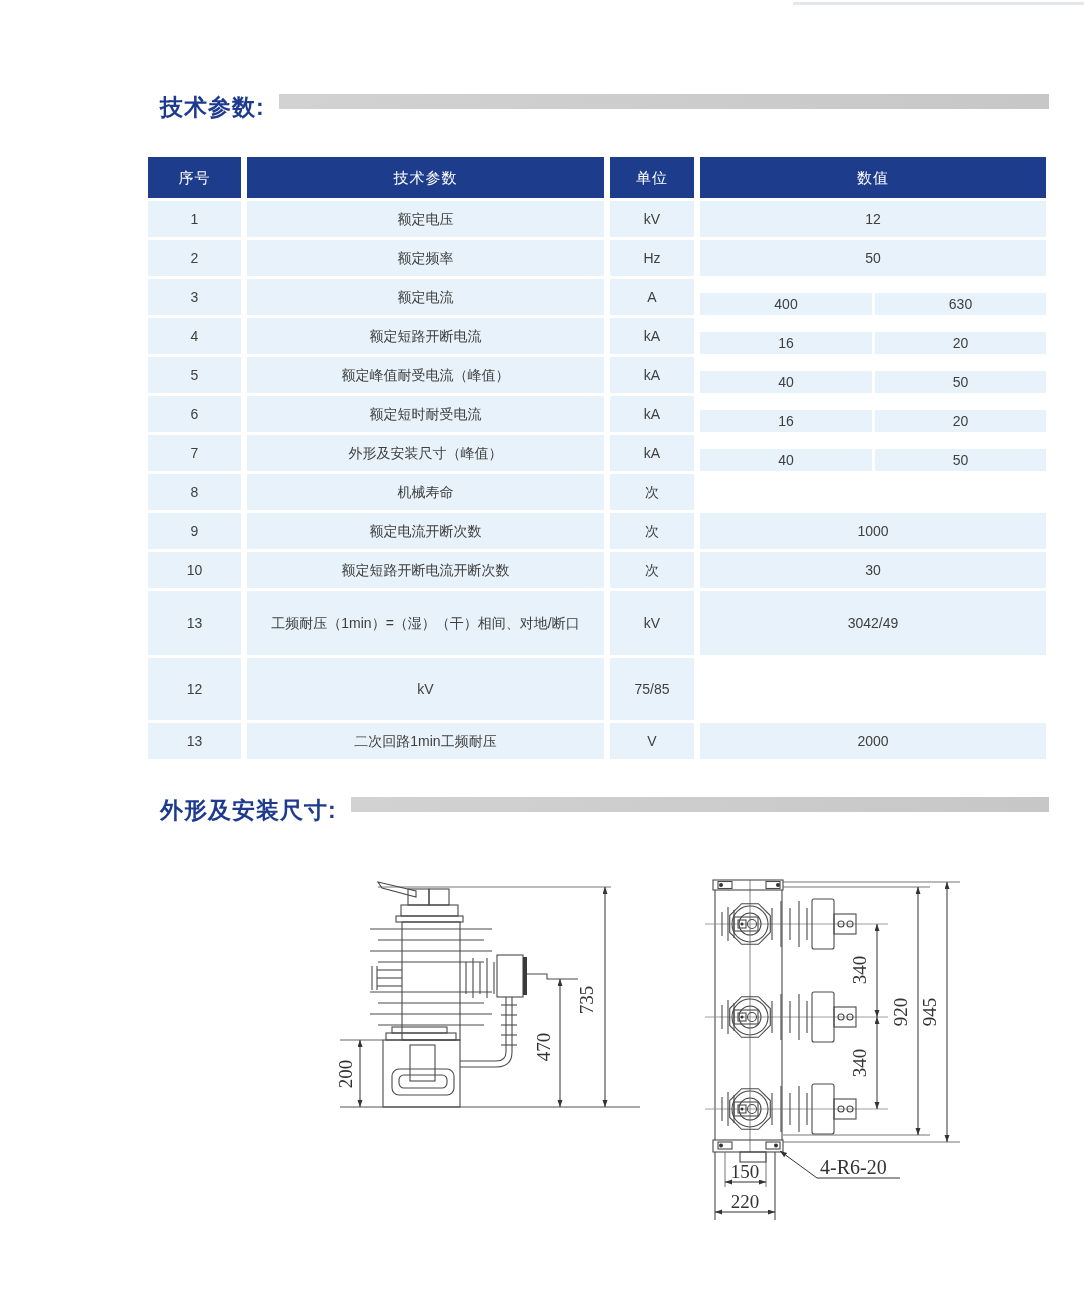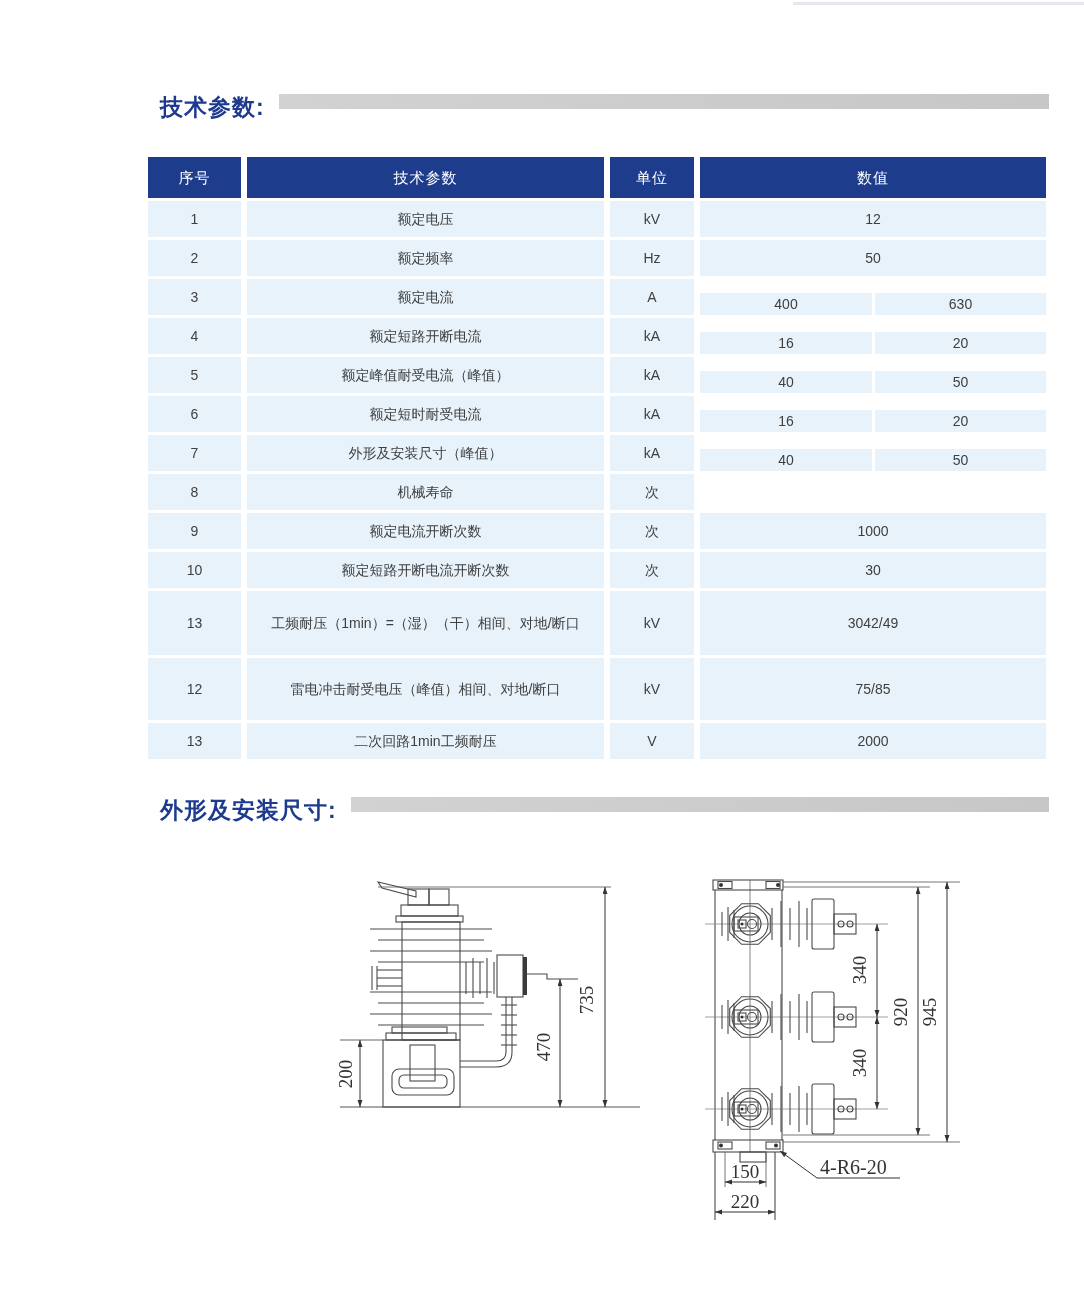--- a/index.html
+++ b/index.html
@@ -147,24 +147,20 @@
     </div>
     <div class="td">kV</div>
     <div class="td multi">
       <span>30</span>
       <span>42/49</span>
     </div>
   </div>
 
   <div class="tr tall2">
     <div class="td">12</div>
-    <div class="td multi">
-      <span>雷电冲击耐受电压（峰值）</span>
-      <span>相间、对地/断口</span>
-    </div>
     <div class="td">kV</div>
     <div class="td">75/85</div>
   </div>
 
   <div class="tr">
     <div class="td">13</div>
     <div class="td">二次回路1min工频耐压</div>
     <div class="td">V</div>
     <div class="td">2000</div>
   </div>

